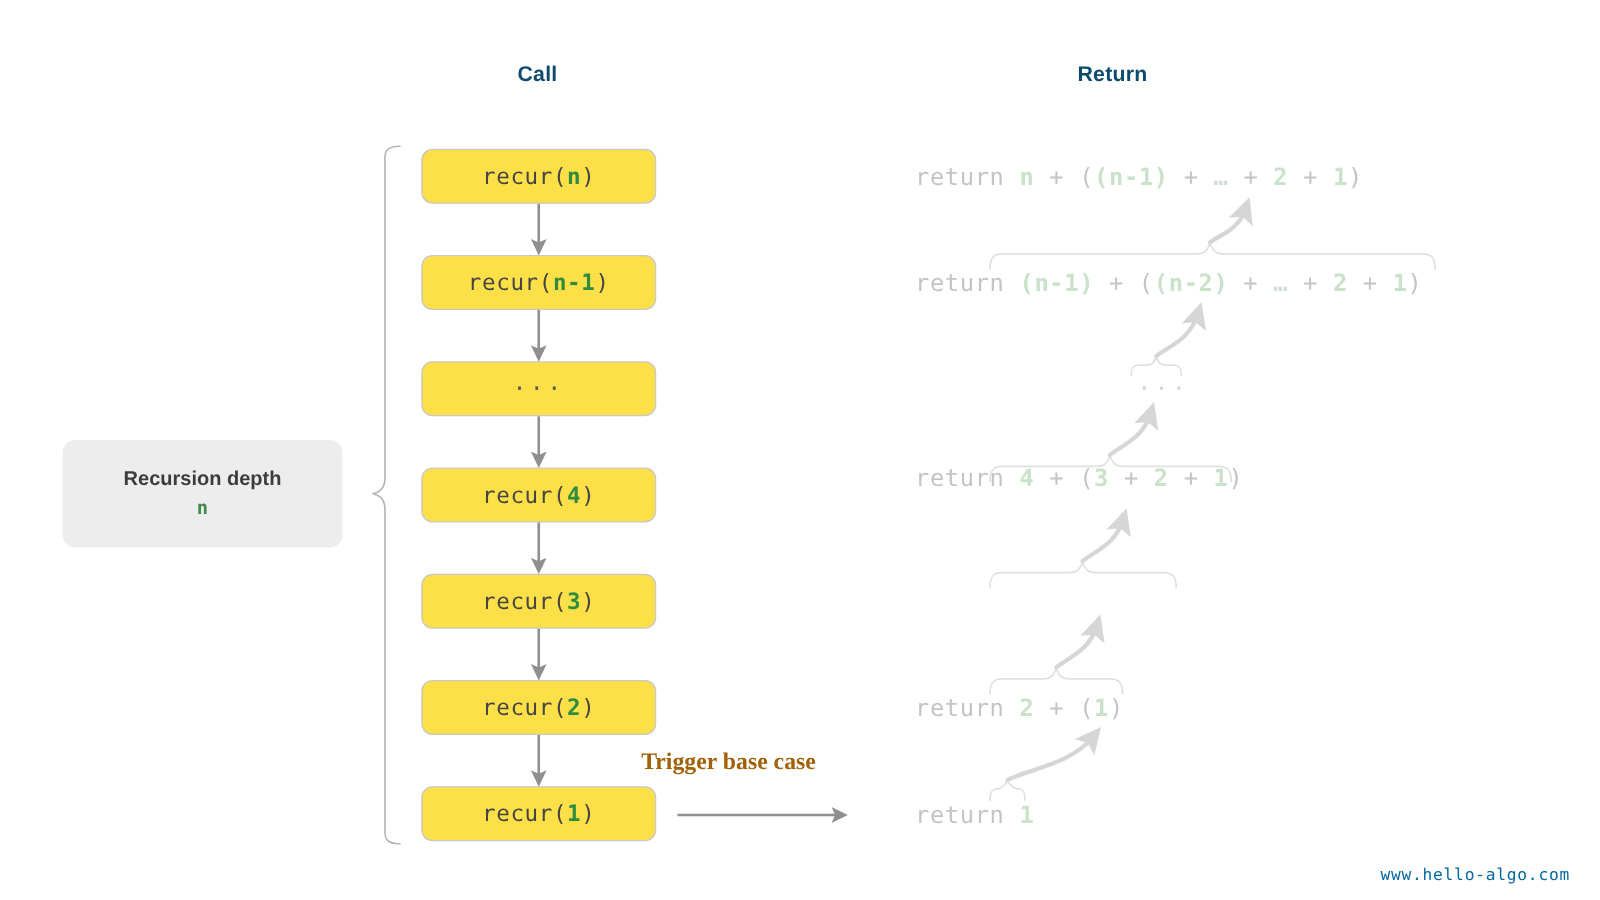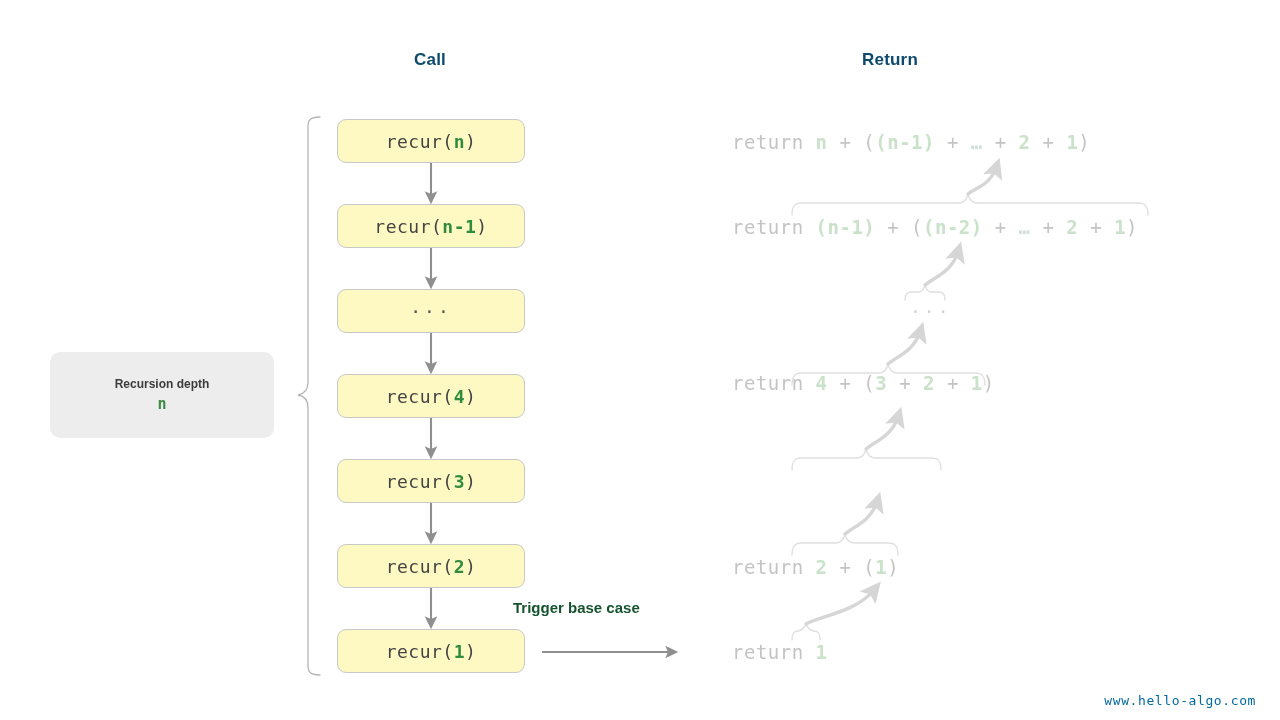--- a/index.html
+++ b/index.html
@@ -46,40 +46,40 @@
     border-radius: 10px;
     display: flex;
     flex-direction: column;
     align-items: center;
     justify-content: center;
     gap: 3px;
   }
   .depth-title {
     font-family: "Liberation Sans", sans-serif;
     font-weight: bold;
-    font-size: 12px;
+    font-size: 16px;
     color: #3c3c3c;
     line-height: 1.25;
   }
   .depth-value {
     font-family: "DejaVu Sans Mono", monospace;
     font-weight: bold;
     font-size: 15px;
     color: #3d8b46;
     line-height: 1.25;
   }
 
   
   .call-box {
     position: absolute;
     left: 337px;
     width: 188px;
     height: 44px;
     box-sizing: border-box;
-    background: #fef9c3;
+    background: #fde047;
     border: 1.4px solid #c8c8c8;
     border-radius: 9px;
     display: flex;
     align-items: center;
     justify-content: center;
   }
   .call-text {
     font-family: "DejaVu Sans Mono", monospace;
     font-size: 18px;
     color: #444444;
@@ -117,24 +117,24 @@
     font-family: "DejaVu Sans Mono", monospace;
     font-size: 18px;
     color: #d2d2d2;
     letter-spacing: 3px;
     white-space: pre;
   }
 
   
   .annot {
     position: absolute;
-    font-family: Liberation Sans, sans-serif;
-    font-weight: bold;
-    font-size: 15px;
-    color: #14532d;
+    font-family: Liberation Serif, serif;
+    font-weight: bold;
+    font-size: 19px;
+    color: #a16207;
     white-space: nowrap;
   }
   #trigger-label { left: 513px; top: 599px; }
 
   
   .watermark {
     position: absolute;
     right: 24px;
     bottom: 12px;
     font-family: "DejaVu Sans Mono", monospace;

